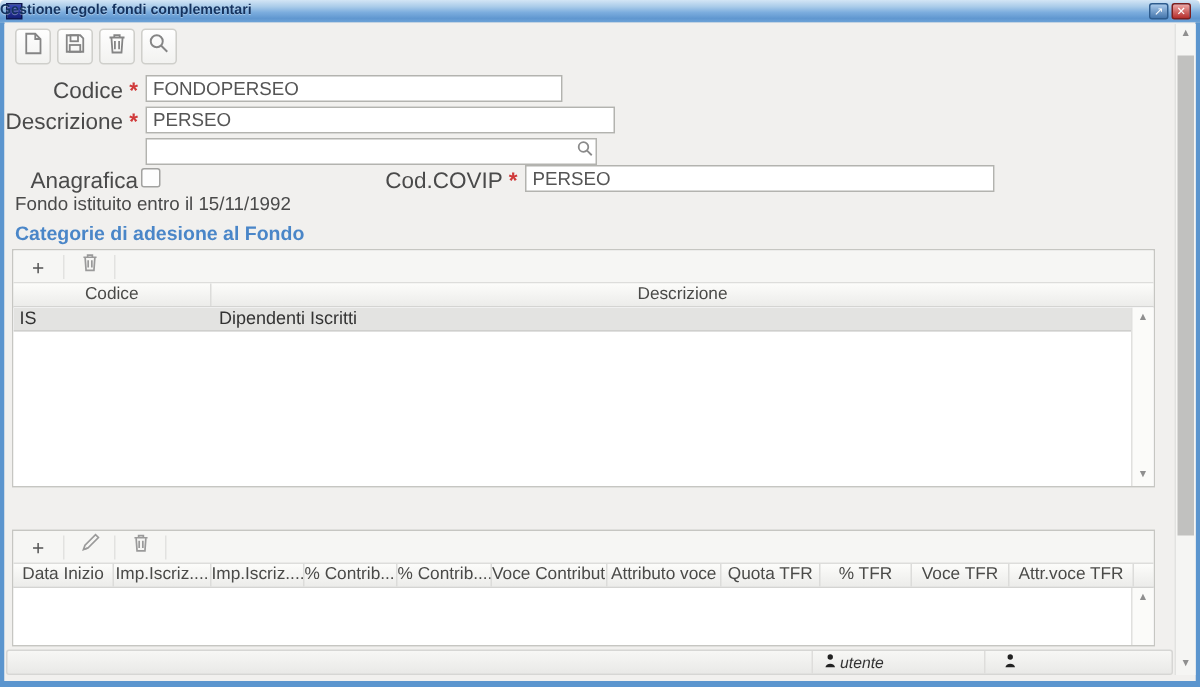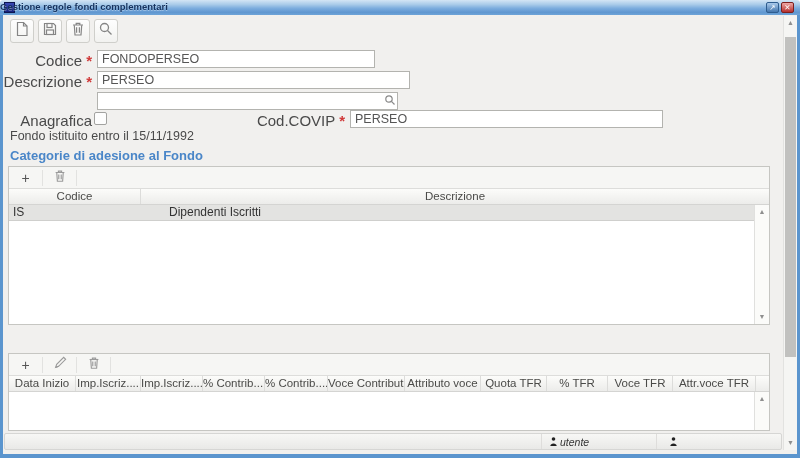--- a/index.html
+++ b/index.html
@@ -71,21 +71,21 @@
   .gh-fill { flex:1; border-right:none; }
   .g1 .gh-cell:nth-child(1){ width:132px } .g1 .gh-cell:nth-child(2){ flex:1; border-right:none; }
   .g2 .gh-cell:nth-child(1){width:67px} .g2 .gh-cell:nth-child(2){width:65px}
   .g2 .gh-cell:nth-child(3){width:62px} .g2 .gh-cell:nth-child(4){width:62px}
   .g2 .gh-cell:nth-child(5){width:63px} .g2 .gh-cell:nth-child(6){width:77px}
   .g2 .gh-cell:nth-child(7){width:76px} .g2 .gh-cell:nth-child(8){width:66px}
   .g2 .gh-cell:nth-child(9){width:61px} .g2 .gh-cell:nth-child(10){width:65px}
   .g2 .gh-cell:nth-child(11){width:83px}
   .grid-body { position:relative; flex:1; background:#fff; overflow:hidden; }
   .grid-row { display:flex; height:15px; width:calc(100% - 14px); font-size:12px; color:#333; }
-  .row-selected { background:#e3e3e1; border-bottom:1px solid #cfcfcd;gap:23px; }
+  .row-selected { background:#e3e3e1; border-bottom:1px solid #cfcfcd; }
   .gr-cell { box-sizing:border-box; line-height:15px; overflow:hidden; white-space:nowrap; }
   .gr-cell:nth-child(1){ width:132px; padding-left:4px; }
   .gr-cell:nth-child(2){ flex:1; padding-left:5px; }
   .vscroll-inner { position:absolute; right:0; top:0; bottom:0; width:14px;
     border-left:1px solid #e0e0de; background:#fbfbf9; }
   .sarr { position:absolute; left:0; width:100%; text-align:center; height:12px;
     font-size:7px; line-height:12px; color:#8f8f8f; }
   .sarr.up{ top:1px } .sarr.down{ bottom:1px }
   
   .main-scroll { position:absolute; right:0; top:1px; width:14px; height:434px;

